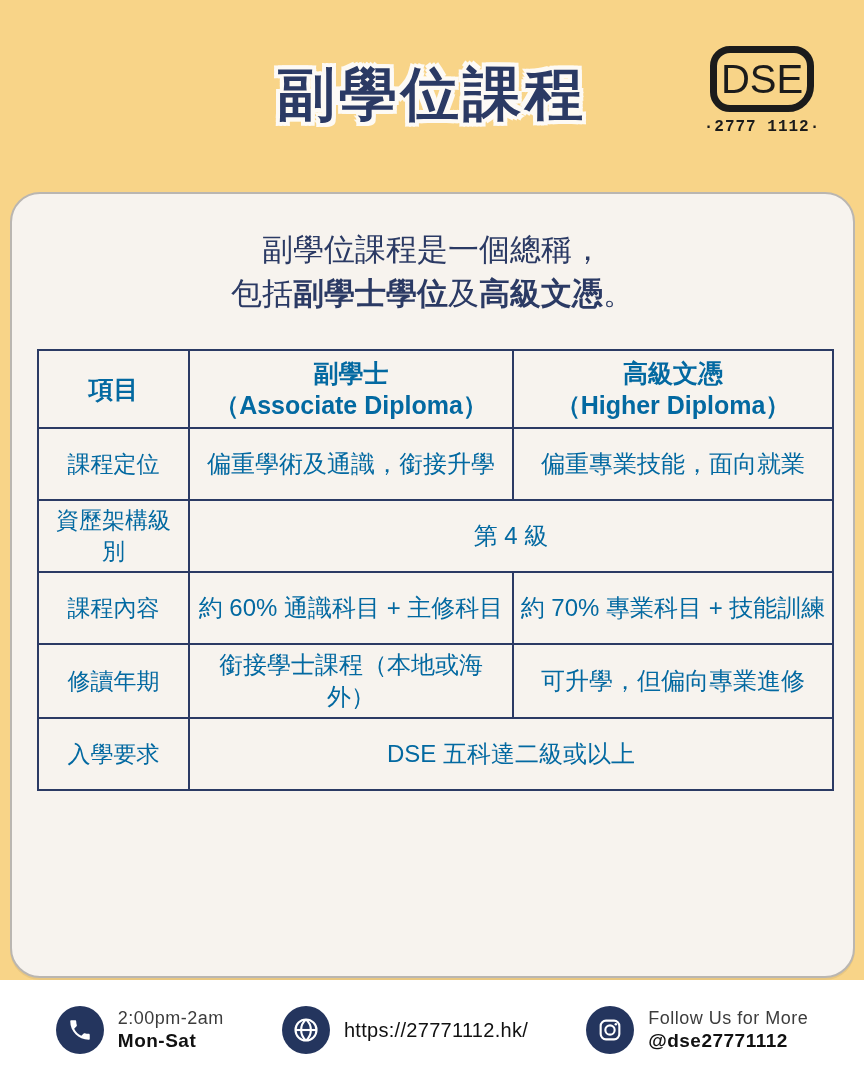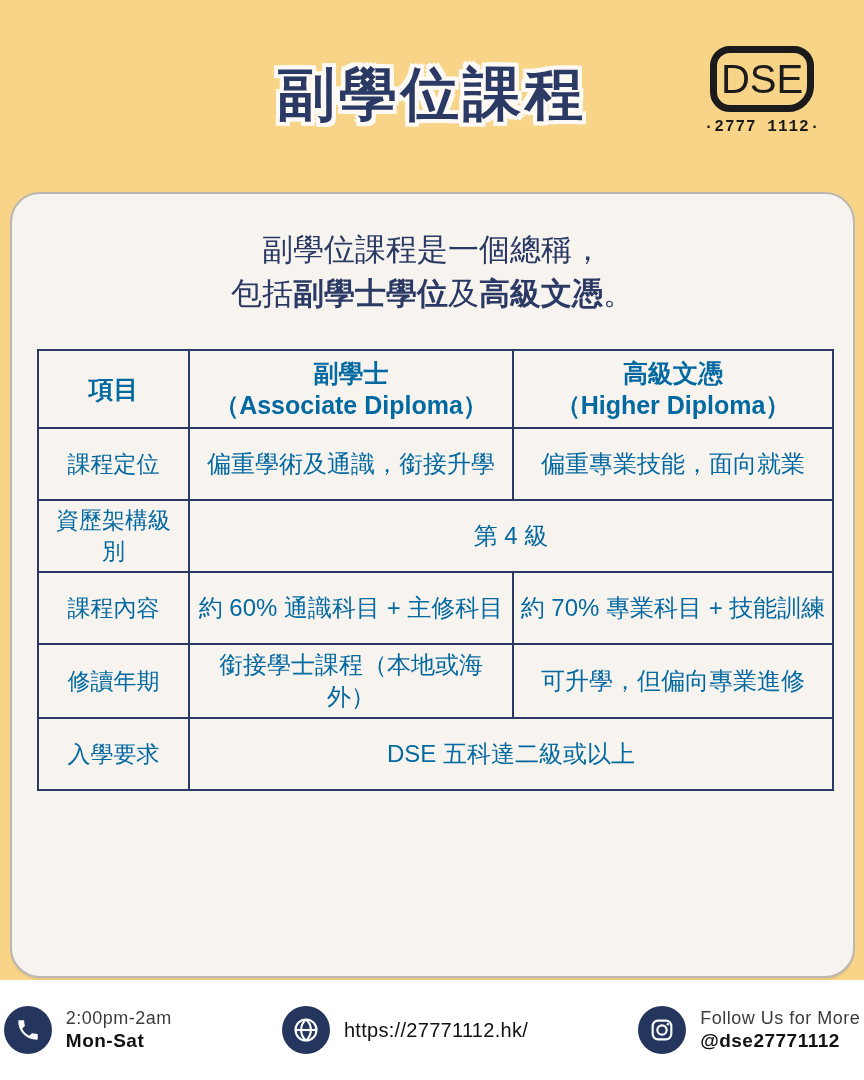--- a/index.html
+++ b/index.html
@@ -90,21 +90,21 @@
   table.compare tbody td { height:72px; font-size:24px; font-weight:400; }
   table.compare tbody td.rowlabel { font-size:23px; }
 
   
   .footer {
     position:absolute; left:0; top:980px;
     width:864px; height:100px;
     background:#ffffff;
     display:flex; align-items:center;
     justify-content:center;
-    gap:110px;
+    gap:58px;
   }
   .fgroup { display:flex; align-items:center; gap:14px; }
   .ficon {
     width:48px; height:48px; border-radius:50%;
     background:#24355E;
     display:flex; align-items:center; justify-content:center;
     flex:0 0 auto;
   }
   .ftext { line-height:1.25; }
   .ftext .l1 { font-size:18px; color:#3c3c3c; letter-spacing:0.5px; }

